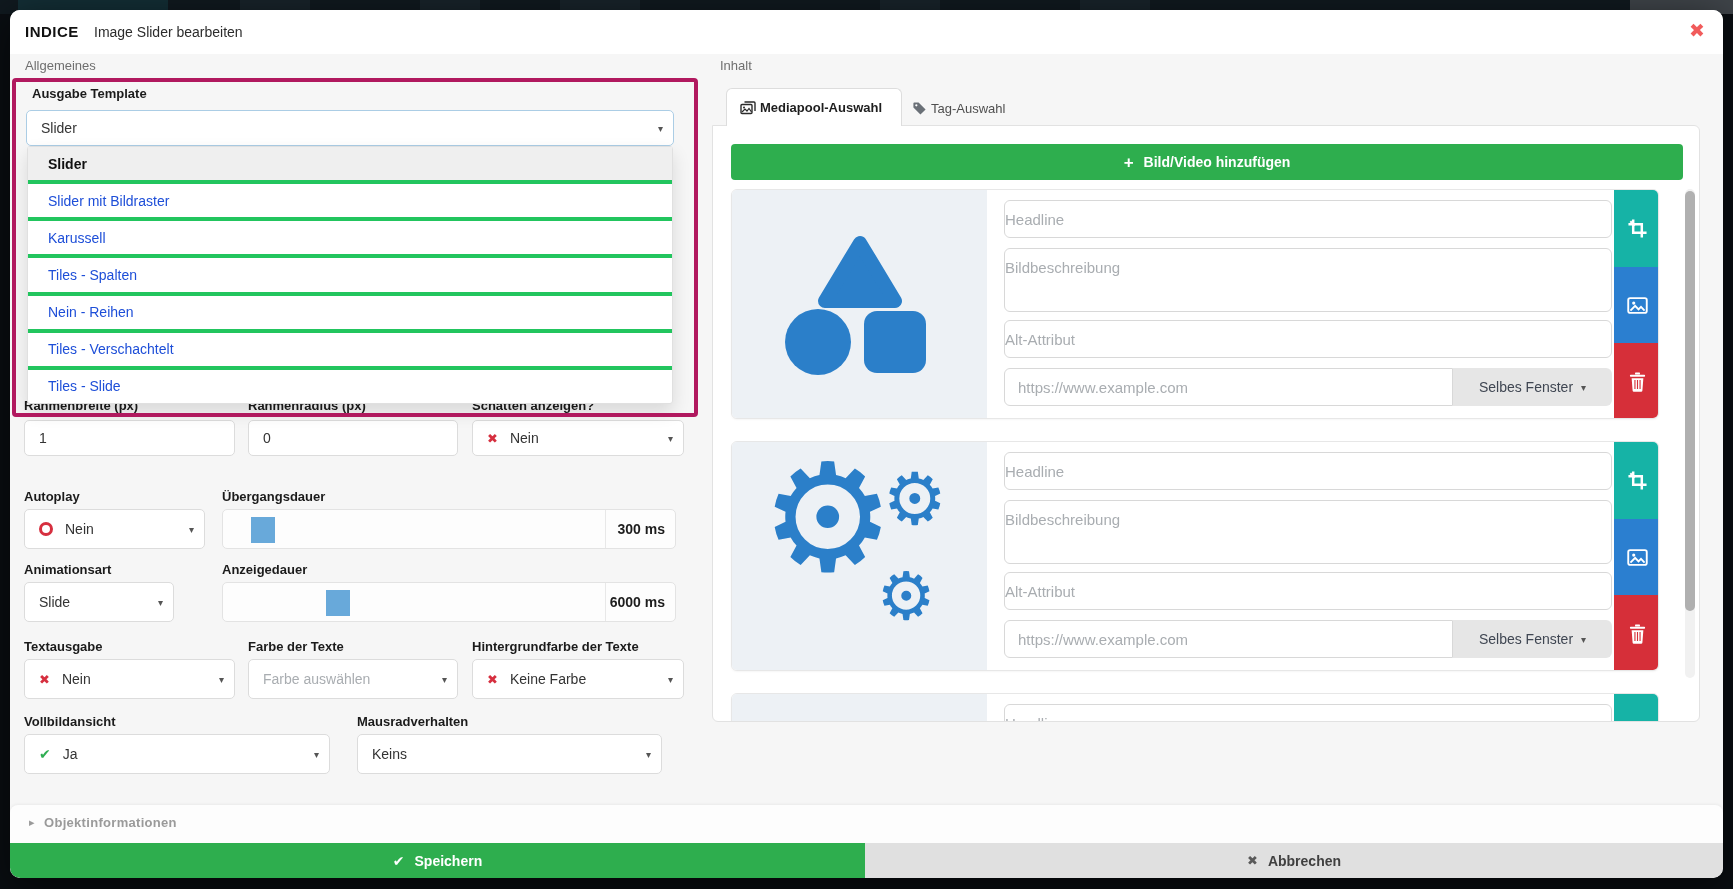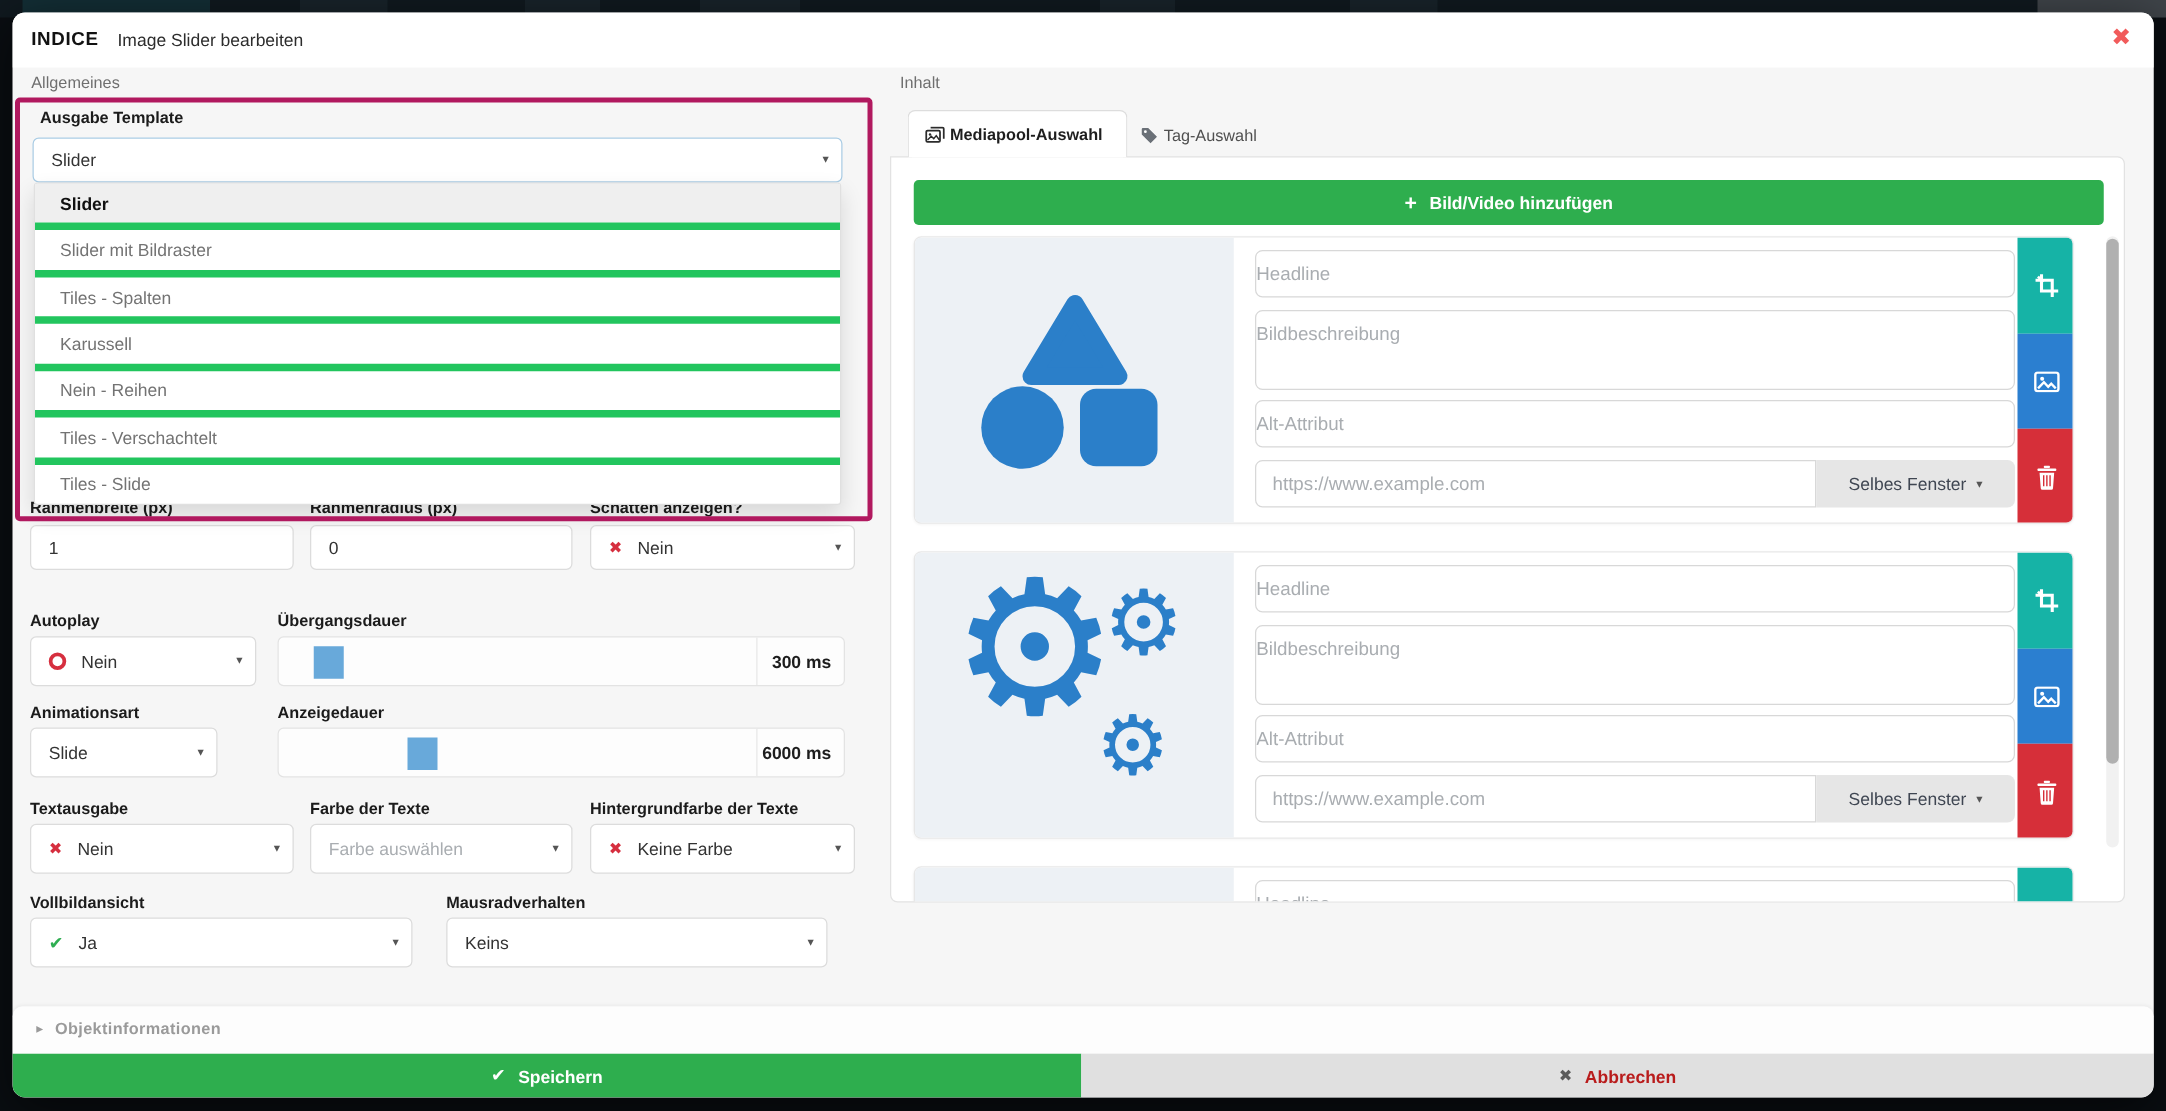--- a/index.html
+++ b/index.html
@@ -42,21 +42,21 @@
   .sel .xicon { color:#d62f3f; font-weight:bold; font-size:13px; margin-right:12px; }
   .sel .checkicon { color:#2fae52; font-weight:bold; font-size:14px; margin-right:12px; }
   .sel .banicon { width:14px; height:14px; border:3.5px solid #d62f3f; border-radius:50%; margin-right:12px; }
   .inputbox { padding:0 14px; font-size:14px; color:#333; display:flex; align-items:center; background:#fff; }
   input.plain { border:none; outline:none; width:100%; font-size:14px; color:#333; font-family:inherit; background:transparent; }
 
   .tplselect { left:16px; top:100px; width:648px; border-color:#abcde5; }
   .menu { position:absolute; left:17px; top:136px; width:646px; height:258px; background:#fff;
     border:1px solid #e0e0e0; border-radius:3px; box-shadow:0 8px 18px rgba(0,0,0,.12);
     display:flex; flex-direction:column; z-index:30; }
-  .mi { flex:1; display:flex; align-items:center; padding-left:20px; font-size:14px; color:#737373; cursor:pointer; border-top:6px solid #22c55e; }
+  .mi { flex:1; display:flex; align-items:center; padding-left:20px; font-size:14px; color:#1d4ed8; cursor:pointer; border-top:4px solid #22c55e; }
   .mi:first-child { border-top:none; }
   .mi.selected { font-weight:bold; color:#101010; background:#efefef; }
 
   .hiddenlabels { z-index:1; }
 
   .sliderbox { height:40px; background:#fdfdfd; border-color:#e3e3e3; }
   .sliderbox .handle { position:absolute; top:7px; width:24px; height:26px; background:#68a9da; cursor:ew-resize; }
   .sliderbox .val { position:absolute; right:0; top:0; width:70px; height:100%; border-left:1px solid #e8e8e8;
     display:flex; align-items:center; justify-content:flex-end; padding-right:10px;
     font-size:14px; font-weight:bold; color:#1d1d1d; }
@@ -103,21 +103,21 @@
   .objinfo { position:absolute; left:0; top:795px; width:1713px; height:38px; background:#fdfdfd;
     border-radius:8px 8px 0 0; box-shadow:0 -1px 3px rgba(0,0,0,.05); cursor:pointer; }
   .objinfo .chev { position:absolute; left:19px; top:11px; font-size:11px; color:#9a9a9a; }
   .objinfo .olbl { position:absolute; left:34px; top:10px; font-size:13px; font-weight:bold; color:#9a9a9a; letter-spacing:.3px; }
   .fbtn { position:absolute; top:833px; height:35px; display:flex; align-items:center; justify-content:center; gap:10px; cursor:pointer; }
   .savebtn { left:0; width:855px; background:#2eae4e; border-radius:0 0 0 10px; }
   .savebtn .glyph { color:#fff; font-size:14px; font-weight:bold; }
   .savebtn .blbl { color:#fff; font-size:14px; font-weight:bold; }
   .cancelbtn { left:855px; width:858px; background:#e0e0e0; border-radius:0 0 10px 0; }
   .cancelbtn .glyph { color:#5a5a5a; font-size:13px; font-weight:bold; }
-  .cancelbtn .blbl { color:#b91c1c; font-size:14px; font-weight:bold; }
+  .cancelbtn .blbl { color:#404040; font-size:14px; font-weight:bold; }
 
   svg { display:block; }
 </style>
 </head>
 <body>
 
 <div class="bd-nav">
   <div class="bd-block bd-logo"></div>
   <div class="bd-block bd-i1"></div>
   <div class="bd-block bd-i2"></div>
@@ -145,22 +145,22 @@
 
   <div class="hiddenlabels">
     <span class="boldlabel" style="left:14px; top:388px;">Rahmenbreite (px)</span>
     <span class="boldlabel" style="left:238px; top:388px;">Rahmenradius (px)</span>
     <span class="boldlabel" style="left:462px; top:388px;">Schatten anzeigen?</span>
   </div>
 
   <div class="menu">
     <div class="mi selected">Slider</div>
     <div class="mi">Slider mit Bildraster</div>
+    <div class="mi">Karussell</div>
     <div class="mi">Tiles - Spalten</div>
-    <div class="mi">Karussell</div>
     <div class="mi">Nein - Reihen</div>
     <div class="mi">Tiles - Verschachtelt</div>
     <div class="mi">Tiles - Slide</div>
   </div>
 
   <div class="pinkbox"></div>
 
   <div class="inputbox h36" style="left:14px; top:410px; width:211px;">
     <input class="plain" value="1" style="">
   </div>

